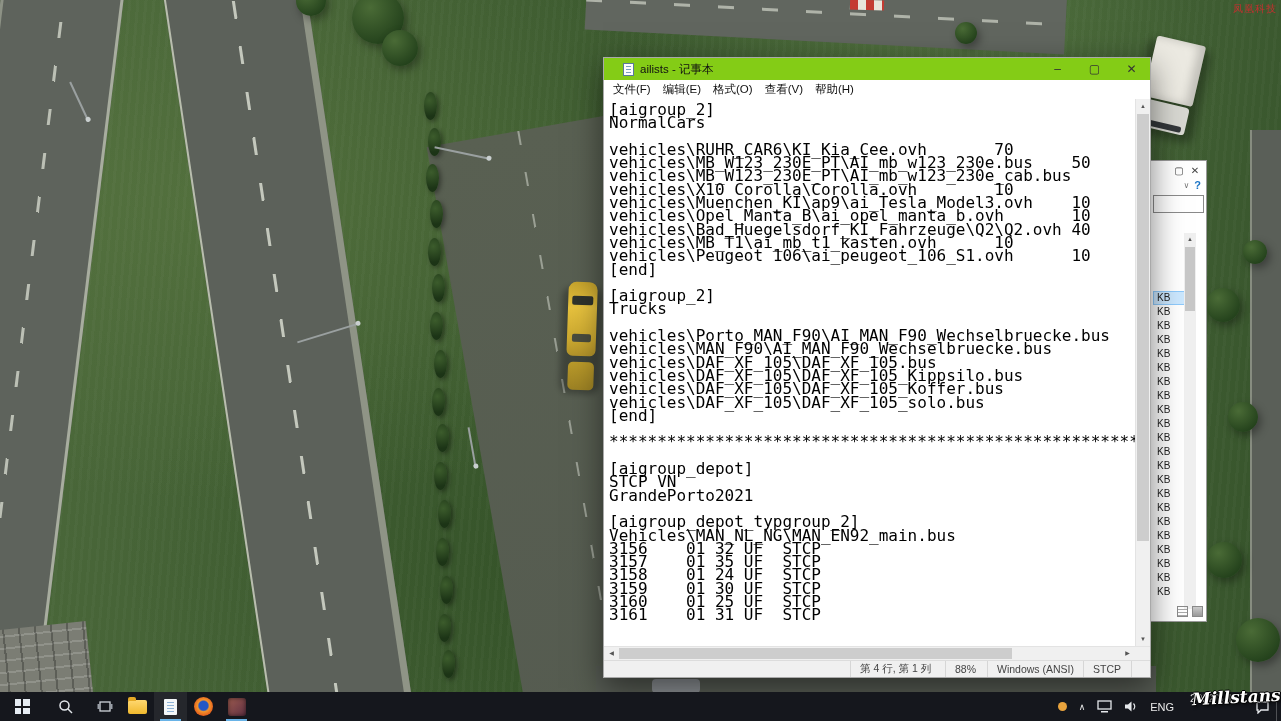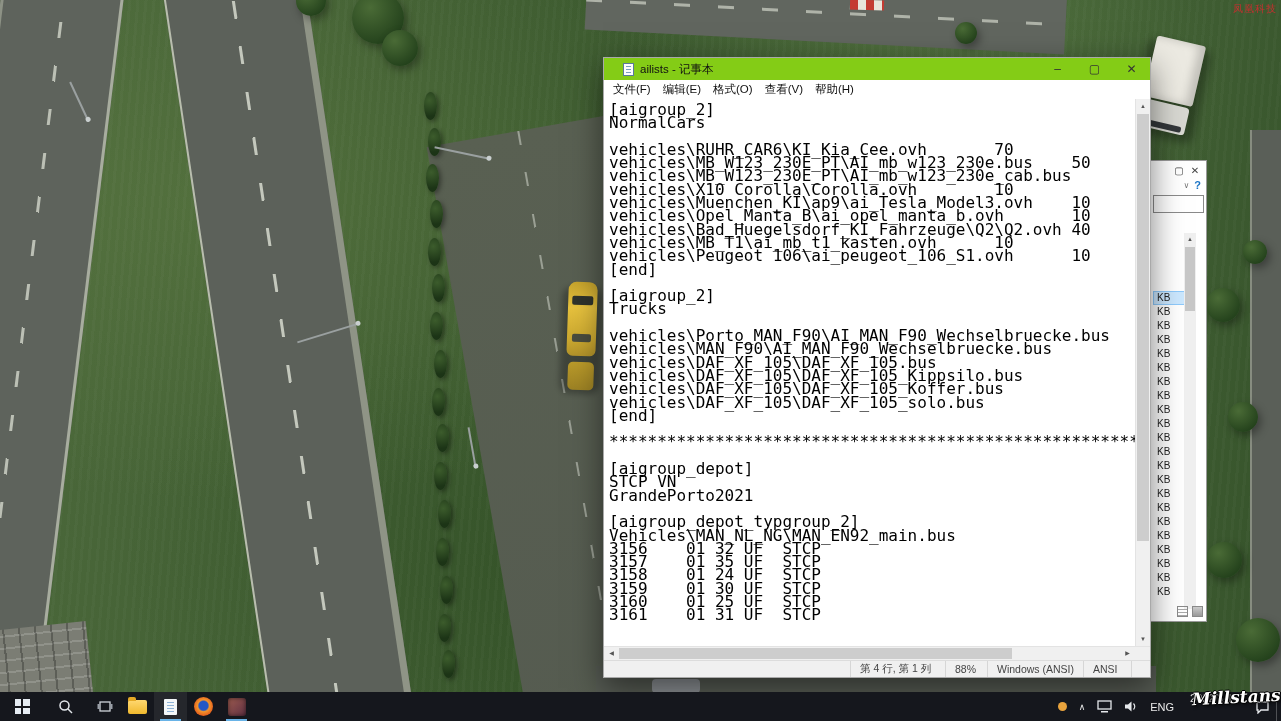--- a/index.html
+++ b/index.html
@@ -317,21 +317,21 @@
     </div>
     <div class="hscroll">
       <div class="harrow left">◀</div>
       <div class="hthumb"></div>
       <div class="harrow right">▶</div>
     </div>
     <div class="statusbar">
       <div class="seg cursor">第 4 行, 第 1 列</div>
       <div class="seg zoom">88%</div>
       <div class="seg eol">Windows (ANSI)</div>
-      <div class="seg enc">ANSI</div>
+      <div class="seg enc">STCP</div>
       <div class="seg pad"></div>
     </div>
   </div>
 
   <div class="taskbar">
     <div class="slot">
       <div class="win-logo">
           <span></span>
           <span></span>
           <span></span>

